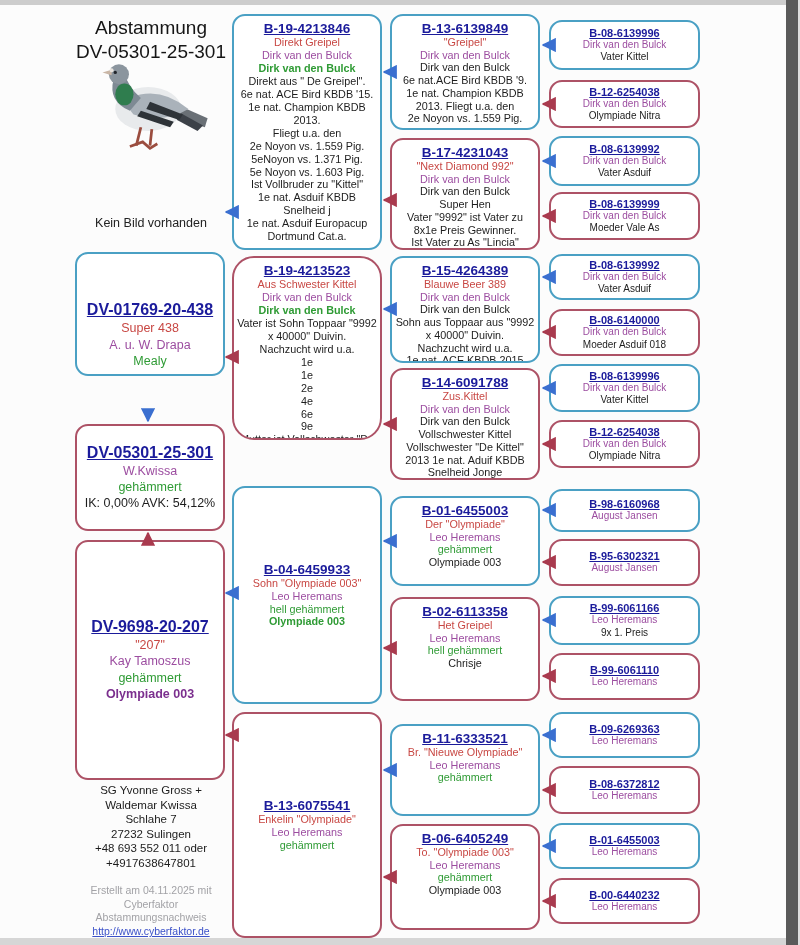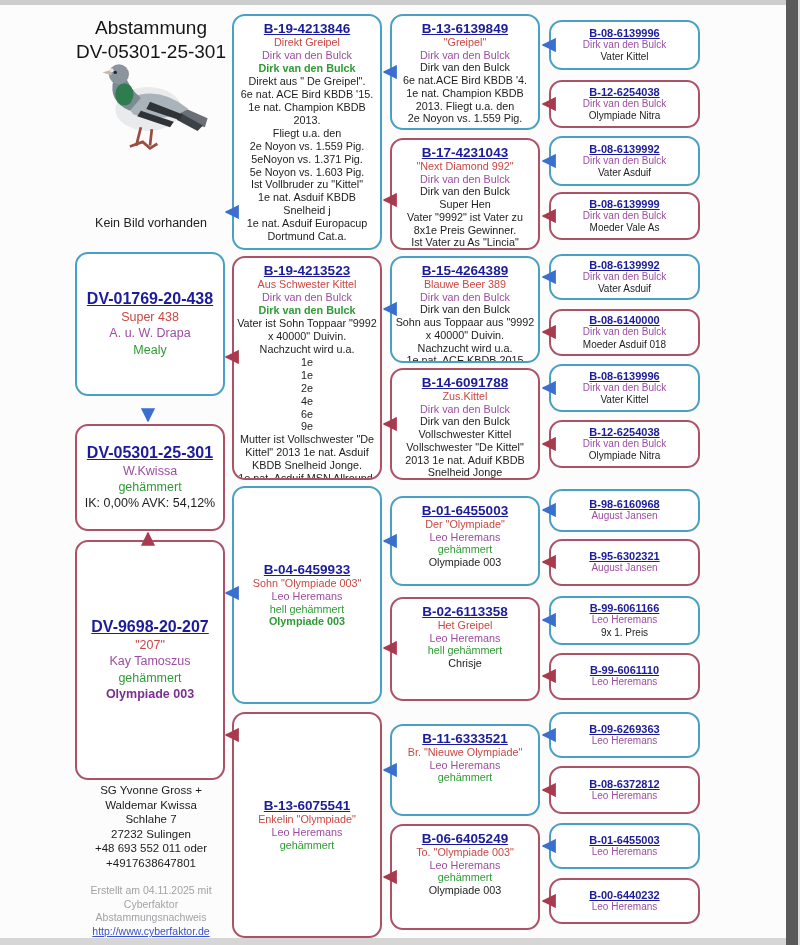--- a/index.html
+++ b/index.html
@@ -44,26 +44,26 @@
   #col2 .ln{font-size:10.8px;line-height:1.2;}
   #col3 .ln{font-size:10.8px;line-height:1.18;}
   #col4 .ring{font-size:11px;}
   #col4 .ln{font-size:10px;line-height:1.25;}
 
   
   #col1 .pbox,#col4 .pbox,
   #col2 .pbox:nth-child(3),#col2 .pbox:nth-child(4){justify-content:center;}
 
   
-  #col1 .pbox:nth-child(1){top:252px;height:144px;}
+  #col1 .pbox:nth-child(1){top:252px;height:124px;justify-content:flex-end;}
   #col1 .pbox:nth-child(2){top:424px;height:107px;}
   #col1 .pbox:nth-child(3){top:540px;height:240px;}
   
   #col2 .pbox:nth-child(1){top:14px;height:236px;}
-  #col2 .pbox:nth-child(2){top:256px;height:224px;}
+  #col2 .pbox:nth-child(2){top:256px;height:184px;border-radius:22px;}
   #col2 .pbox:nth-child(3){top:486px;height:218px;}
   #col2 .pbox:nth-child(4){top:712px;height:226px;}
   
   #col3 .pbox:nth-child(1){top:14px;height:116px;}
   #col3 .pbox:nth-child(2){top:138px;height:112px;}
   #col3 .pbox:nth-child(3){top:256px;height:107px;}
   #col3 .pbox:nth-child(4){top:368px;height:112px;}
   #col3 .pbox:nth-child(5){top:496px;height:90px;}
   #col3 .pbox:nth-child(6){top:597px;height:104px;}
   #col3 .pbox:nth-child(7){top:724px;height:92px;}
@@ -218,21 +218,21 @@
         </div>
   </div>
     </div>
   <div class="col" id="col3">
       <div class="pbox sire">
     <div class="ring">B-13-6139849</div>
     <div class="lines">
           <div class="ln red">"Greipel"</div>
           <div class="ln purple">Dirk van den Bulck</div>
           <div class="ln black">Dirk van den Bulck</div>
-          <div class="ln black">6e nat.ACE Bird KBDB '4.</div>
+          <div class="ln black">6e nat.ACE Bird KBDB '9.</div>
           <div class="ln black">1e nat. Champion KBDB</div>
           <div class="ln black">2013. Fliegt u.a. den</div>
           <div class="ln black">2e Noyon vs. 1.559 Pig.</div>
         </div>
   </div>
       <div class="pbox dam">
     <div class="ring">B-17-4231043</div>
     <div class="lines">
           <div class="ln red">"Next Diamond 992"</div>
           <div class="ln purple">Dirk van den Bulck</div>

